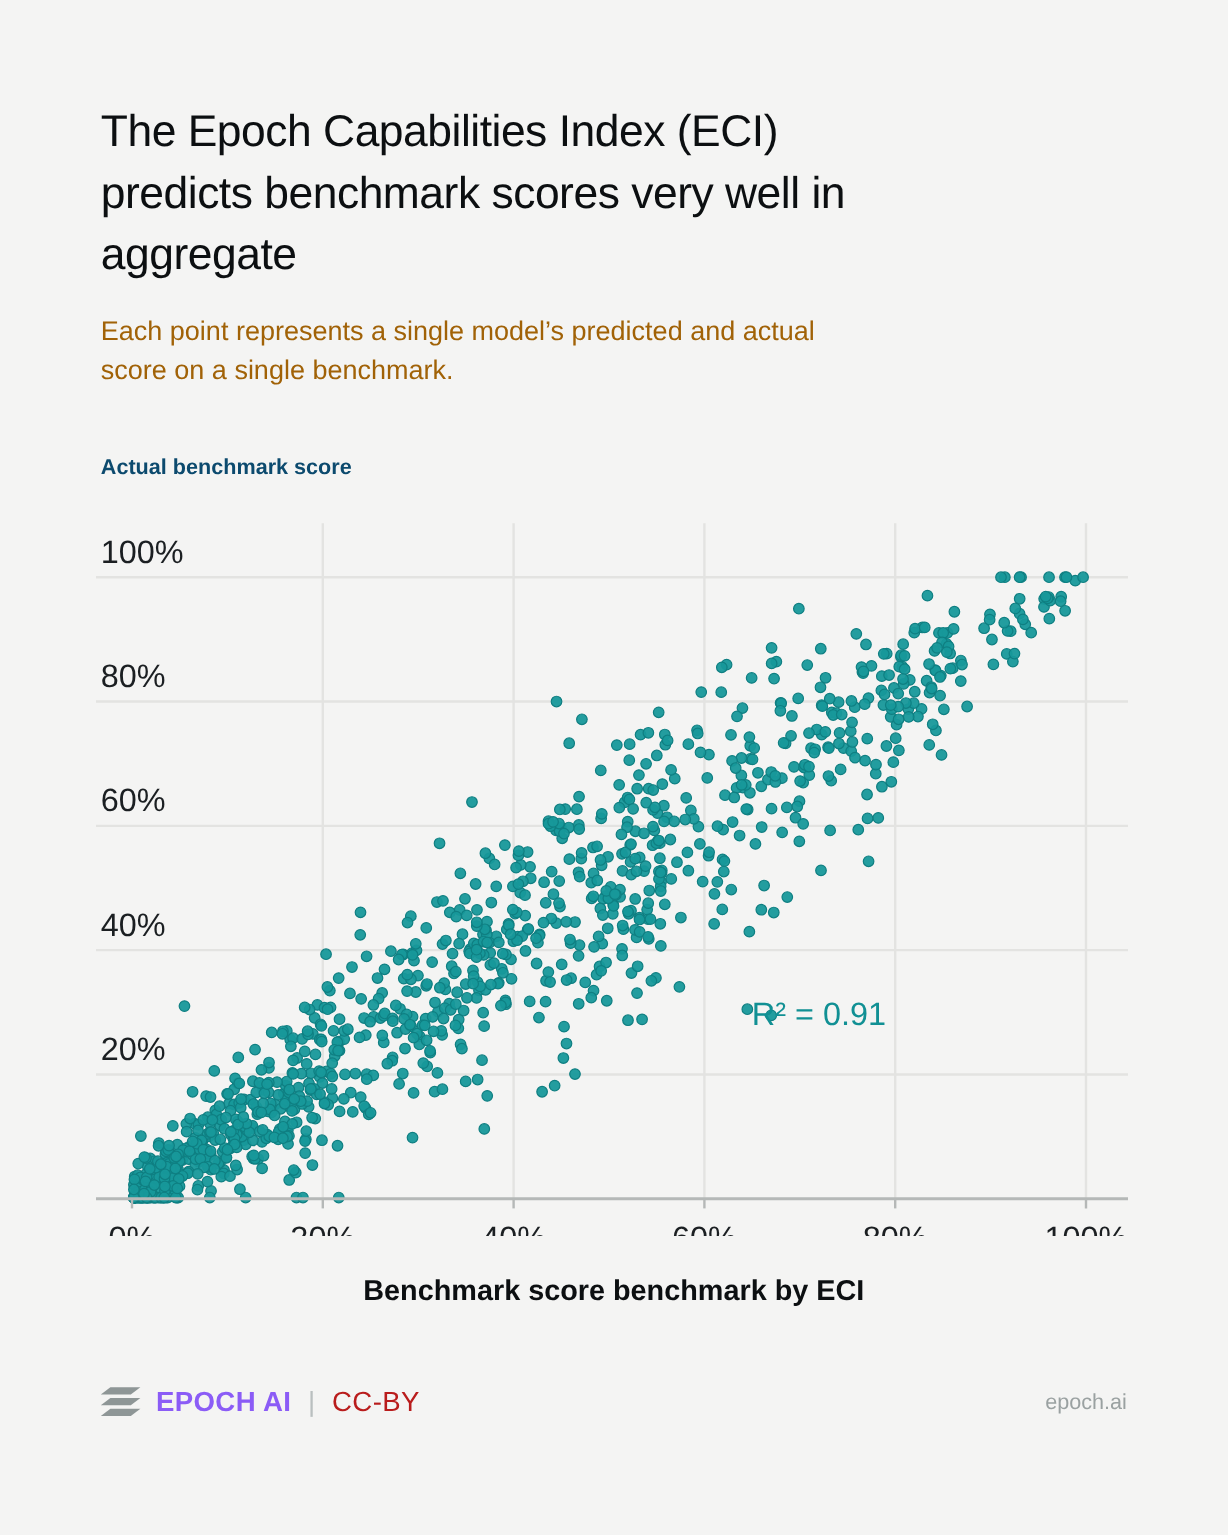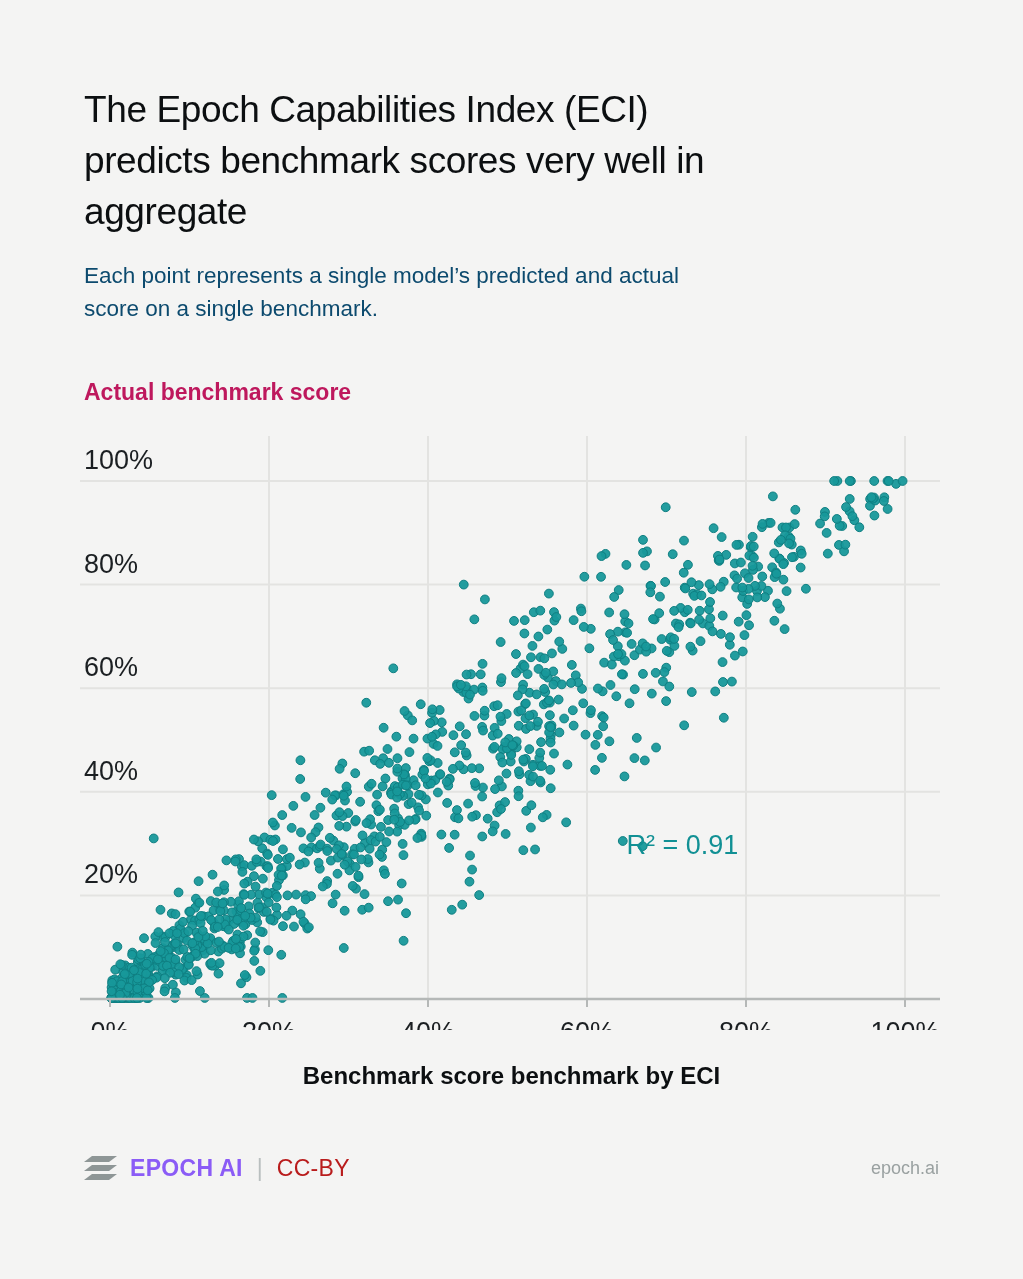--- a/index.html
+++ b/index.html
@@ -34,30 +34,30 @@
     white-space: pre-line;
   }
   .subtitle {
     position: absolute;
     left: 84px;
     top: 259px;
     width: 870px;
     font-size: 22.5px;
     line-height: 33px;
     font-weight: 400;
-    color: #0c4a6e;
+    color: #a16207;
     white-space: pre-line;
   }
   .ylabel {
     position: absolute;
     left: 84px;
     top: 379px;
-    font-size: 23px;
+    font-size: 18px;
     font-weight: 700;
-    color: #be185d;
+    color: #0c4a6e;
   }
 
   
   .chart {
     position: absolute;
     left: 0px;
     top: 430px;
     width: 1023px;
     height: 600px;
   }

